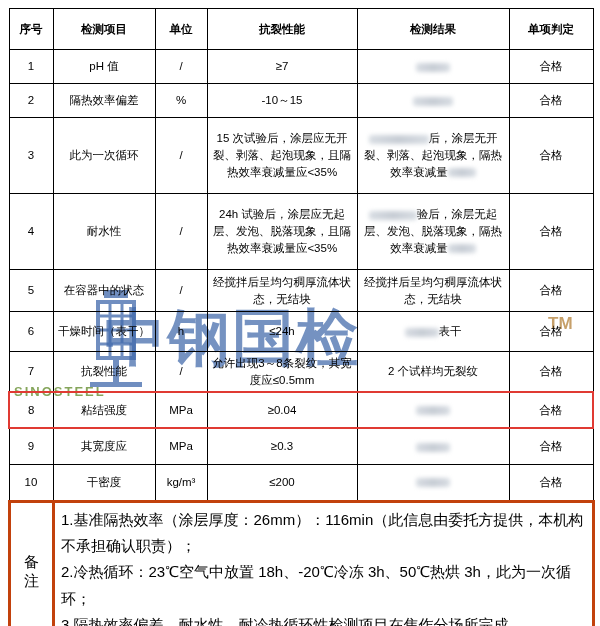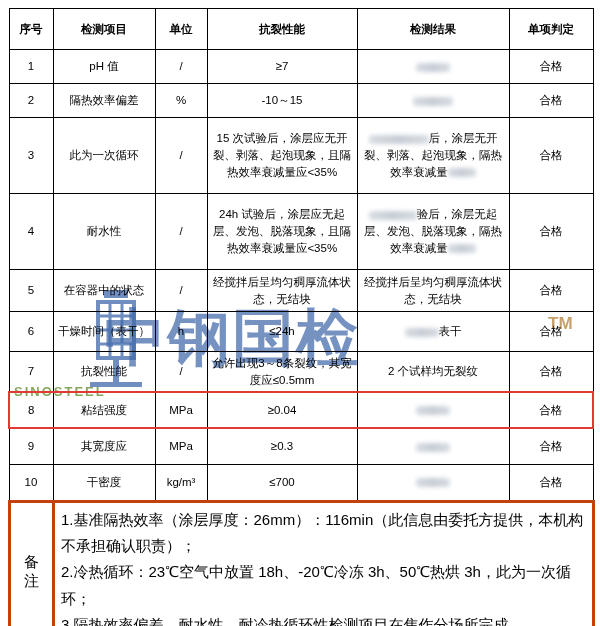--- a/index.html
+++ b/index.html
@@ -278,21 +278,21 @@
         <td class="unit">MPa</td>
         <td class="req">≥0.3</td>
         <td class="result"><span class="blur w34"></span></td>
         <td class="verdict">合格</td>
       </tr>
 
       <tr style="height:36px">
         <td class="num">10</td>
         <td class="item">干密度</td>
         <td class="unit">kg/m³</td>
-        <td class="req">≤700</td>
+        <td class="req">≤200</td>
         <td class="result"><span class="blur w34"></span></td>
         <td class="verdict">合格</td>
       </tr>
     </tbody>
   </table>
 
   <table class="remarks">
     <colgroup>
       <col style="width:44px">
       <col style="width:540px">

